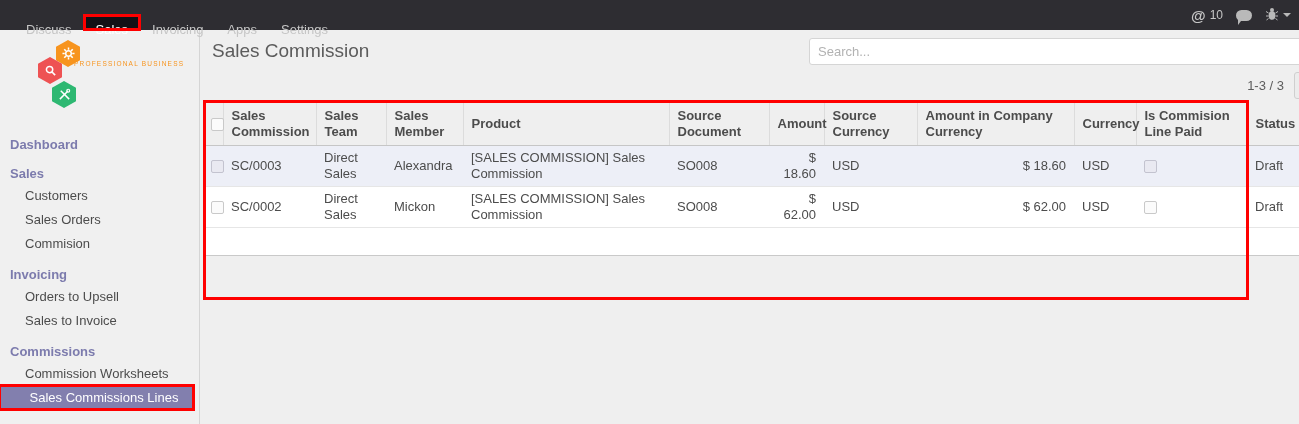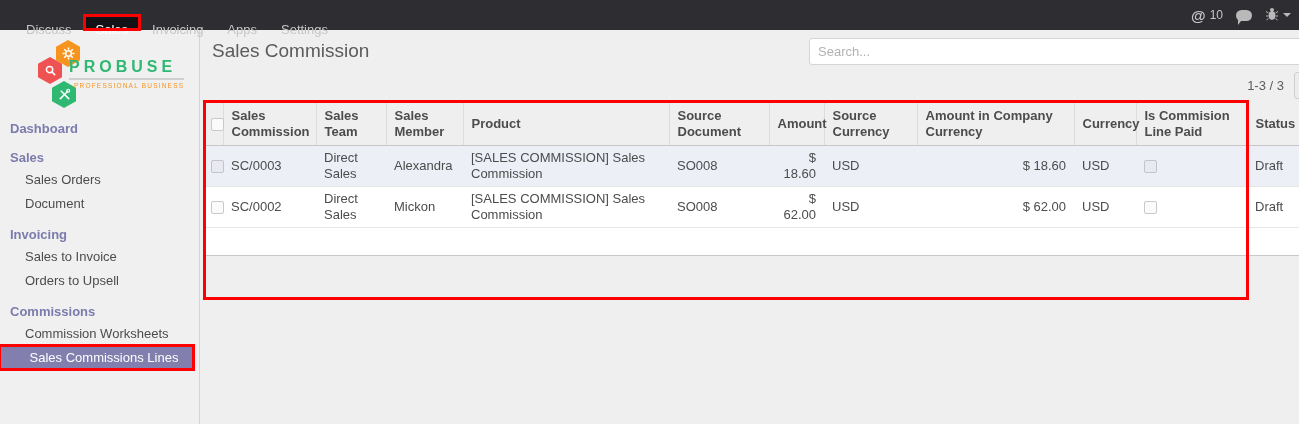--- a/index.html
+++ b/index.html
@@ -51,21 +51,21 @@
   .hex-orange { left:56px; top:10px; background:#f7941e; }
   .hex-red    { left:38px; top:27px; background:#ee5253; }
   .hex-green  { left:52px; top:51px; background:#2eb872; }
   .logo-text { position:absolute; left:69px; top:28px; }
   .logo-brand { font-size:16px; font-weight:bold; letter-spacing:4px; color:#2eb872;
     border-bottom:2px solid #cfcfcf; padding-bottom:2px; }
   .logo-tagline { font-size:6.5px; color:#f7941e; letter-spacing:1.2px; margin-top:2px; padding-left:5px; }
 
   .sidebar-nav { font-size:13px; }
   .nav-section { margin-top:9px; }
-  .nav-section:first-child { margin-top:0; }
+  .nav-section:first-child { margin-top:16px; }
   .nav-section-title { color:#7c7bad; font-weight:bold; padding:3px 10px 2px 10px; cursor:pointer; }
   .nav-item { color:#4c4c4c; padding:4px 10px 4px 25px; margin:1px 0; cursor:pointer; }
   .nav-item.selected {
     background:#827fae; color:#fff;
     width:193px; outline:3px solid #ff0000; outline-offset:-1px;
     padding-left:25px;
     text-align:center;
   }
 
   
@@ -175,37 +175,37 @@
         </svg>
     </span>
     <span class="hex hex-green">
       <svg width="13" height="13" viewBox="0 0 14 14">
           <line x1="2" y1="12" x2="11" y2="3" stroke="#fff" stroke-width="1.6"></line>
           <line x1="3" y1="3" x2="12" y2="12" stroke="#fff" stroke-width="1.6"></line>
           <circle cx="11" cy="3" r="1.6" fill="none" stroke="#fff" stroke-width="1.2"></circle>
         </svg>
     </span>
     <div class="logo-text">
-      <div class="logo-brand">PROBUSE</div>
       <div class="logo-tagline">PROFESSIONAL BUSINESS</div>
     </div>
   </div>
   <div class="sidebar-nav" id="sidebar-nav">
       <div class="nav-section">
         <div class="nav-section-title">Dashboard</div>
       </div>
       <div class="nav-section">
         <div class="nav-section-title">Sales</div>
+        <div class="nav-item">Customers</div>
         <div class="nav-item">Sales Orders</div>
-        <div class="nav-item">Document</div>
+        <div class="nav-item">Commision</div>
       </div>
       <div class="nav-section">
         <div class="nav-section-title">Invoicing</div>
+        <div class="nav-item">Orders to Upsell</div>
         <div class="nav-item">Sales to Invoice</div>
-        <div class="nav-item">Orders to Upsell</div>
       </div>
       <div class="nav-section">
         <div class="nav-section-title">Commissions</div>
         <div class="nav-item">Commission Worksheets</div>
         <div class="nav-item selected">Sales Commissions Lines</div>
       </div>
     </div>
 </div>
 
 <div class="main">

